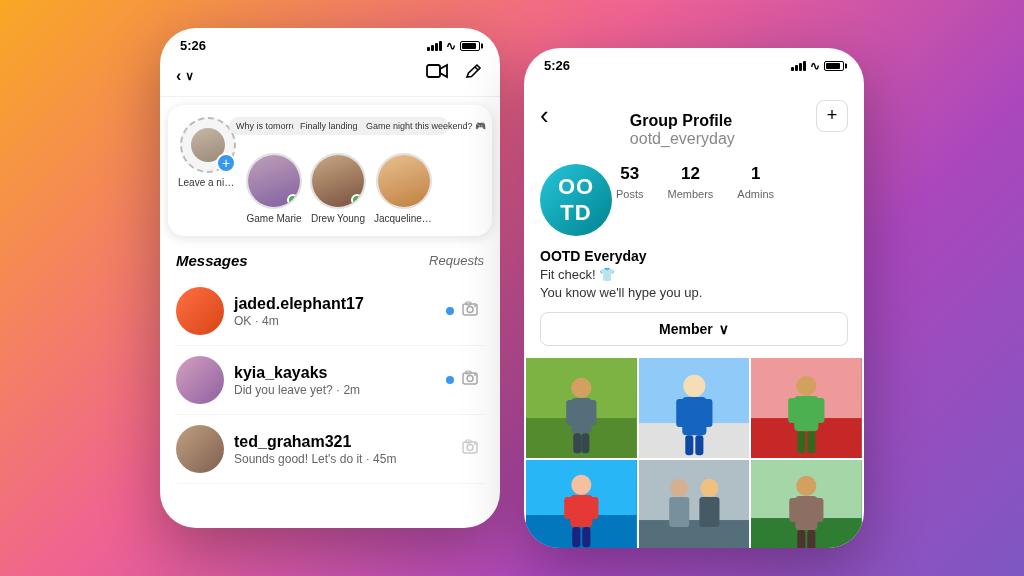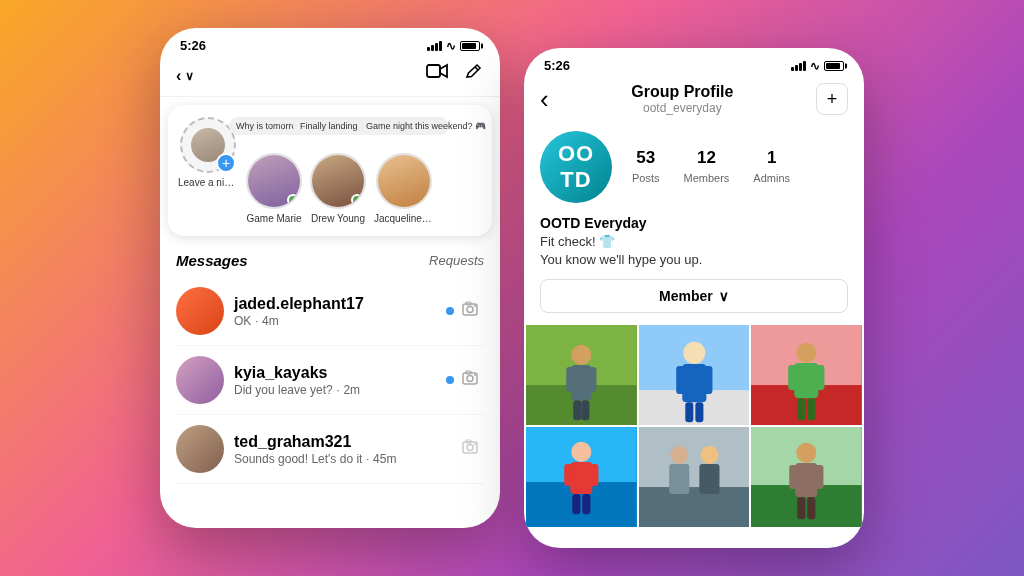--- a/index.html
+++ b/index.html
@@ -262,51 +262,51 @@
       justify-content: space-between;
       padding: 6px 16px 4px;
     }
 
     .back-btn {
       font-size: 22px;
       color: #000;
     }
 
     .group-title-section {
-      text-align: center;
+      margin-top: 29px;
     }
 
     .group-title {
       font-size: 16px;
       font-weight: 700;
     }
 
     .group-subtitle {
-      font-size: 12px;
+      font-size: 16px;
       color: #888;
     }
 
     .plus-btn {
       width: 32px;
       height: 32px;
       border: 1.5px solid #ddd;
       border-radius: 8px;
       display: flex;
       align-items: center;
       justify-content: center;
       font-size: 18px;
       color: #000;
     }
 
     
     .group-profile-area {
       display: flex;
-      align-items: center;
+      align-items: flex-start;
       padding: 12px 16px;
-      gap: 20px;
+      gap: 4px;
     }
 
     .group-avatar {
       width: 72px;
       height: 72px;
       border-radius: 50%;
       background: linear-gradient(135deg, #26c6da, #00838f);
       display: flex;
       align-items: center;
       justify-content: center;

